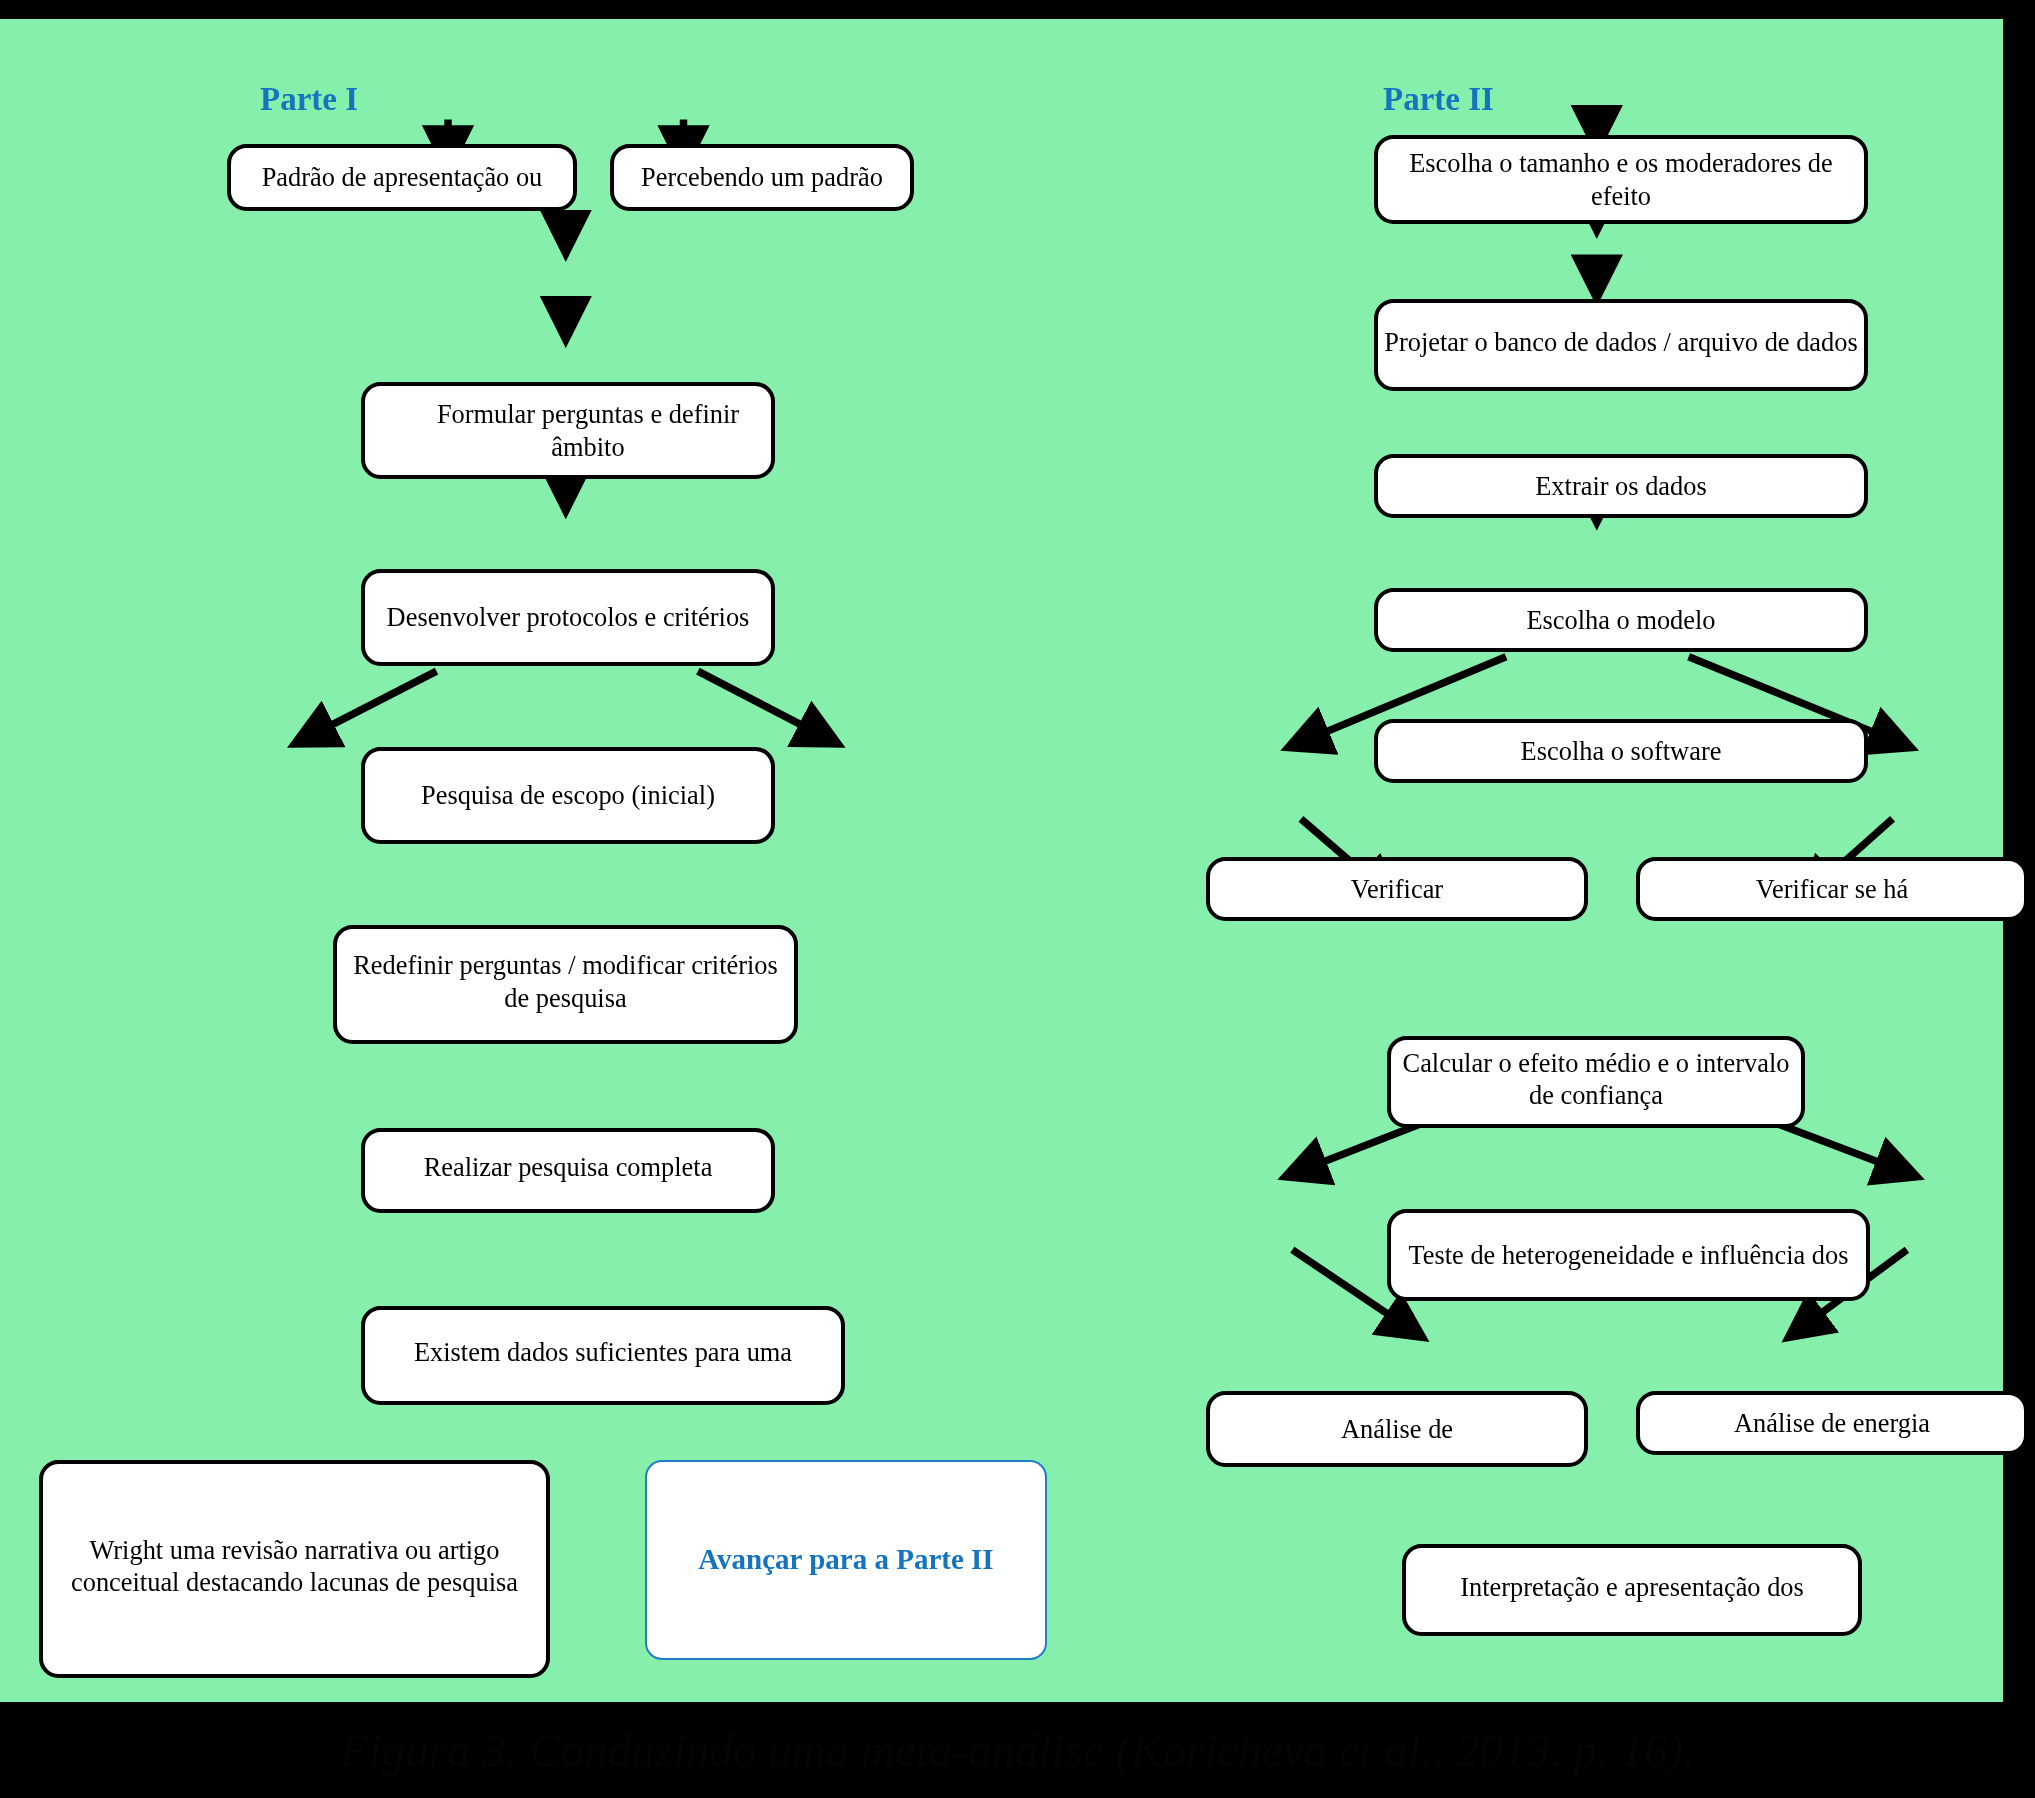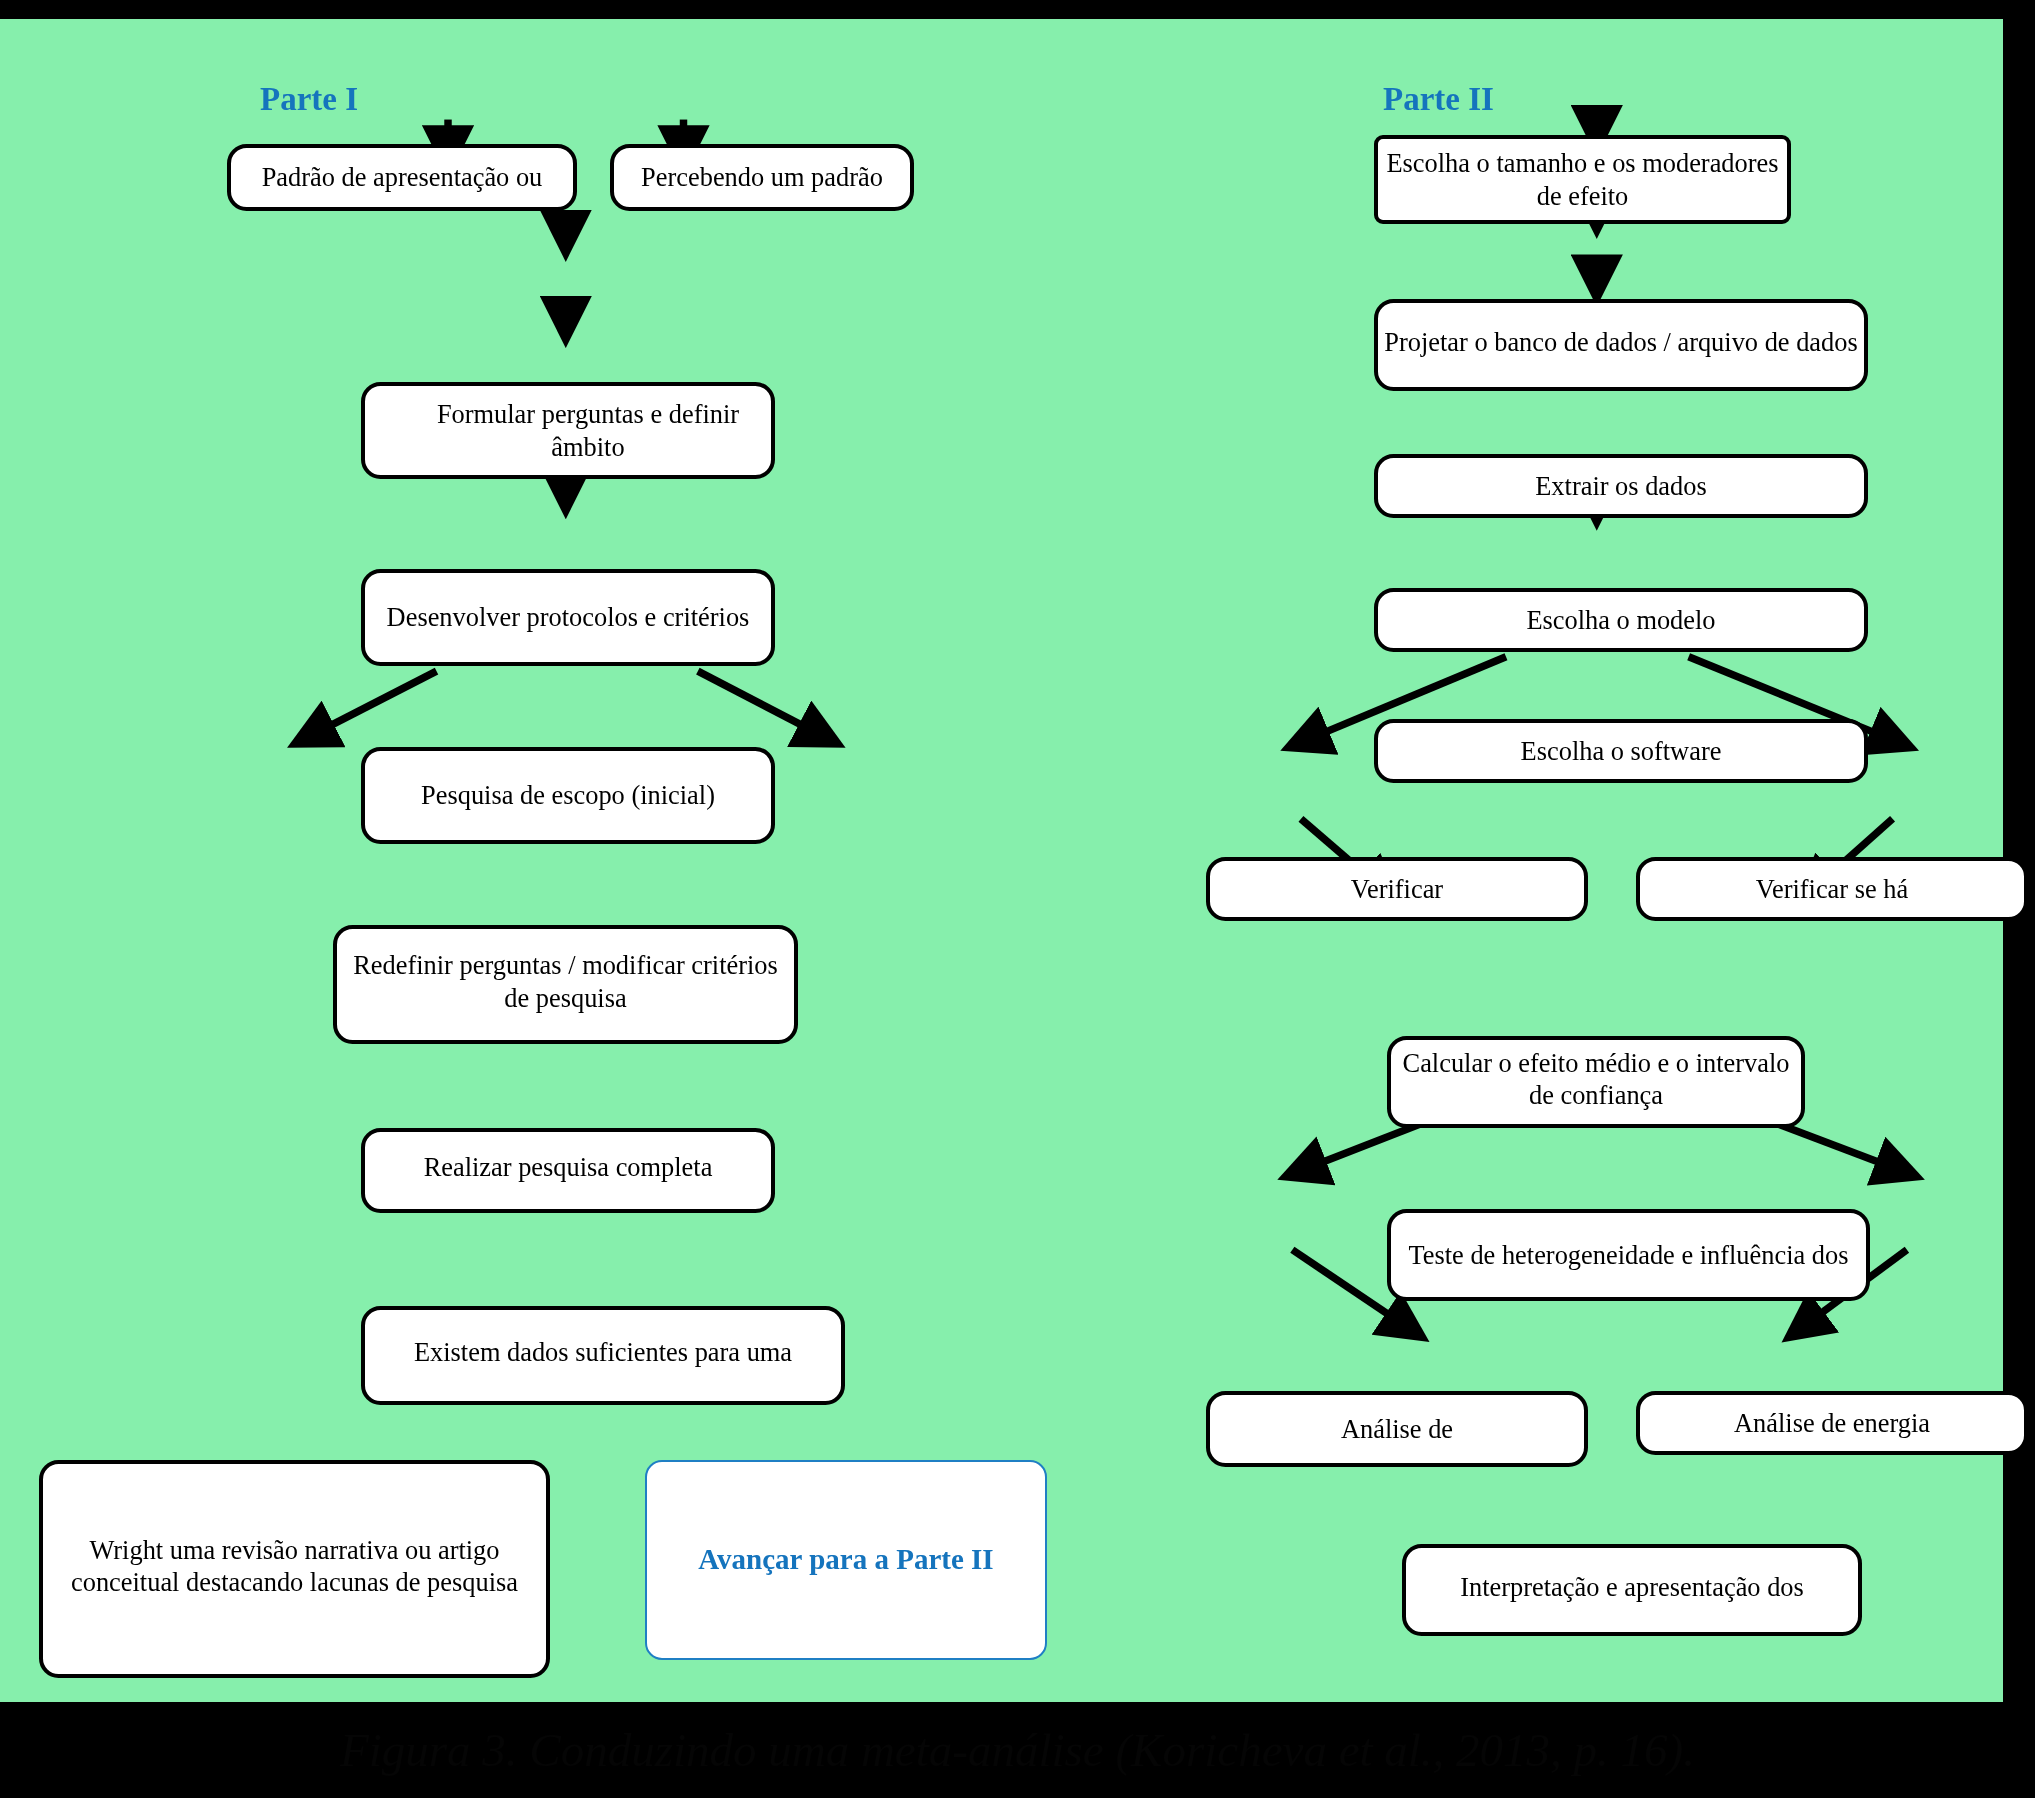--- a/index.html
+++ b/index.html
@@ -196,21 +196,21 @@
     <div class="node clip shift-up" style="left:39px; top:1441px; width:511px; height:218px;">
       <span class="label">Wright uma revisão narrativa ou artigo conceitual destacando lacunas de pesquisa</span>
     </div>
 
     <div class="node accent" style="left:645px; top:1441px; width:402px; height:200px;">
       <span class="label">Avançar para a Parte II</span>
     </div>
 
     <div class="part-title" style="left:1374px; top:64px;margin-left:9px;">Parte II</div>
 
-    <div class="node" style="left:1374px; top:116px; width:417px; height:89px;border-radius:9px;">
+    <div class="node" style="left:1374px; top:116px; width:494px; height:89px;">
       <span class="label">Escolha o tamanho e os moderadores de efeito</span>
     </div>
 
     <div class="node clip shift-up" style="left:1374px; top:280px; width:494px; height:92px;">
       <span class="label">Projetar o banco de dados / arquivo de dados</span>
     </div>
 
     <div class="node" style="left:1374px; top:435px; width:494px; height:64px;">
       <span class="label">Extrair os dados</span>
     </div>

